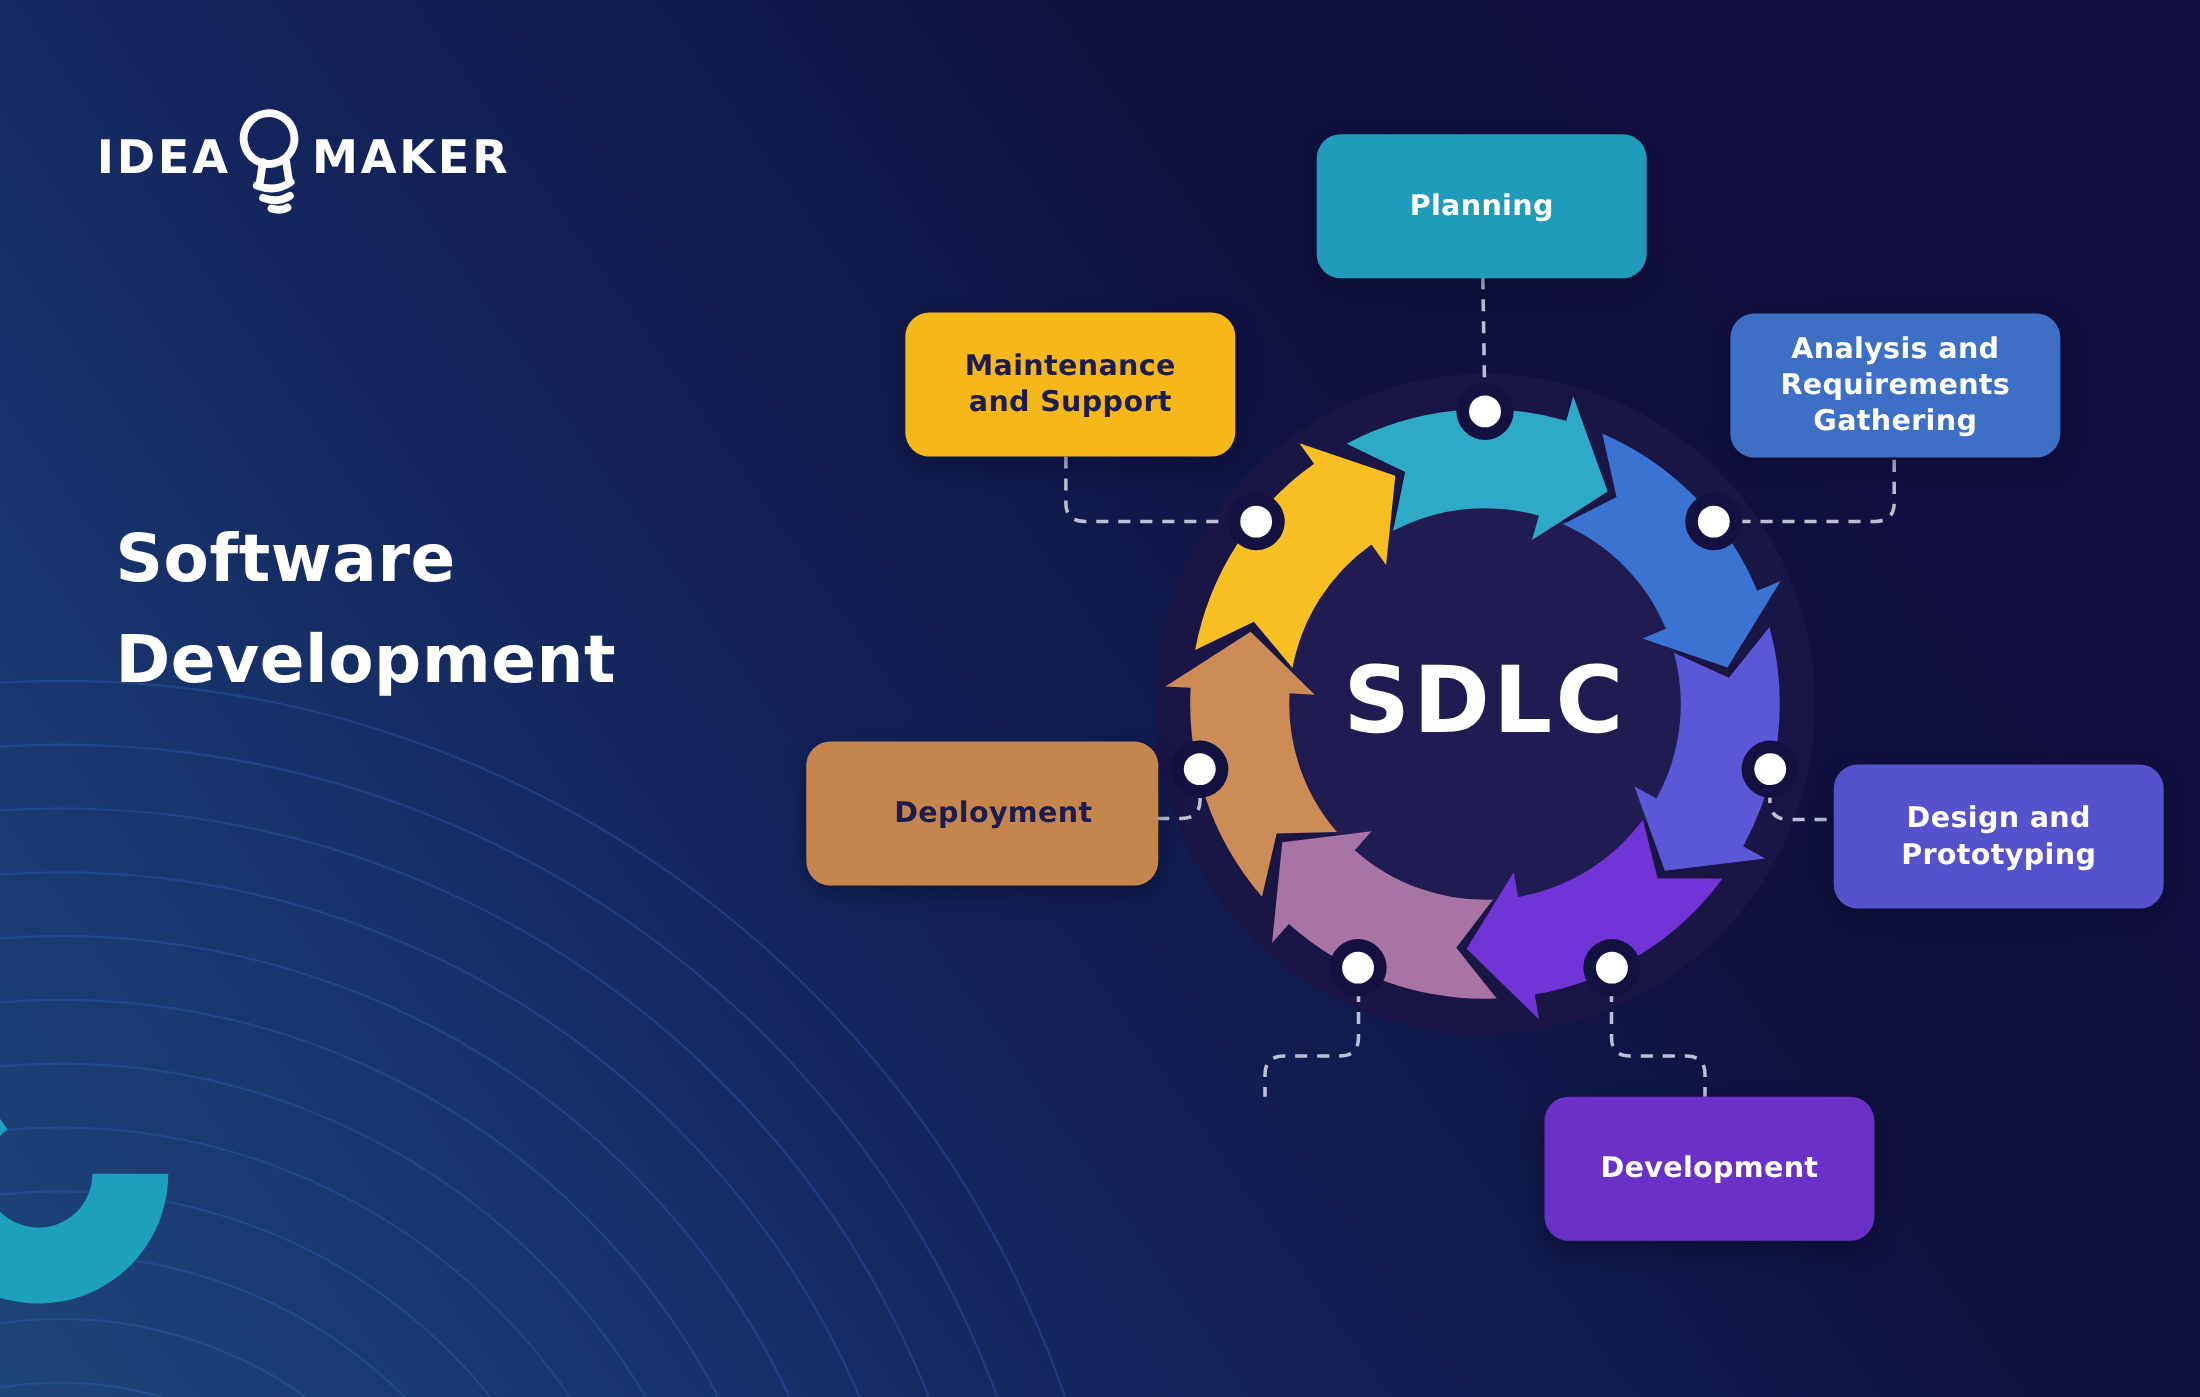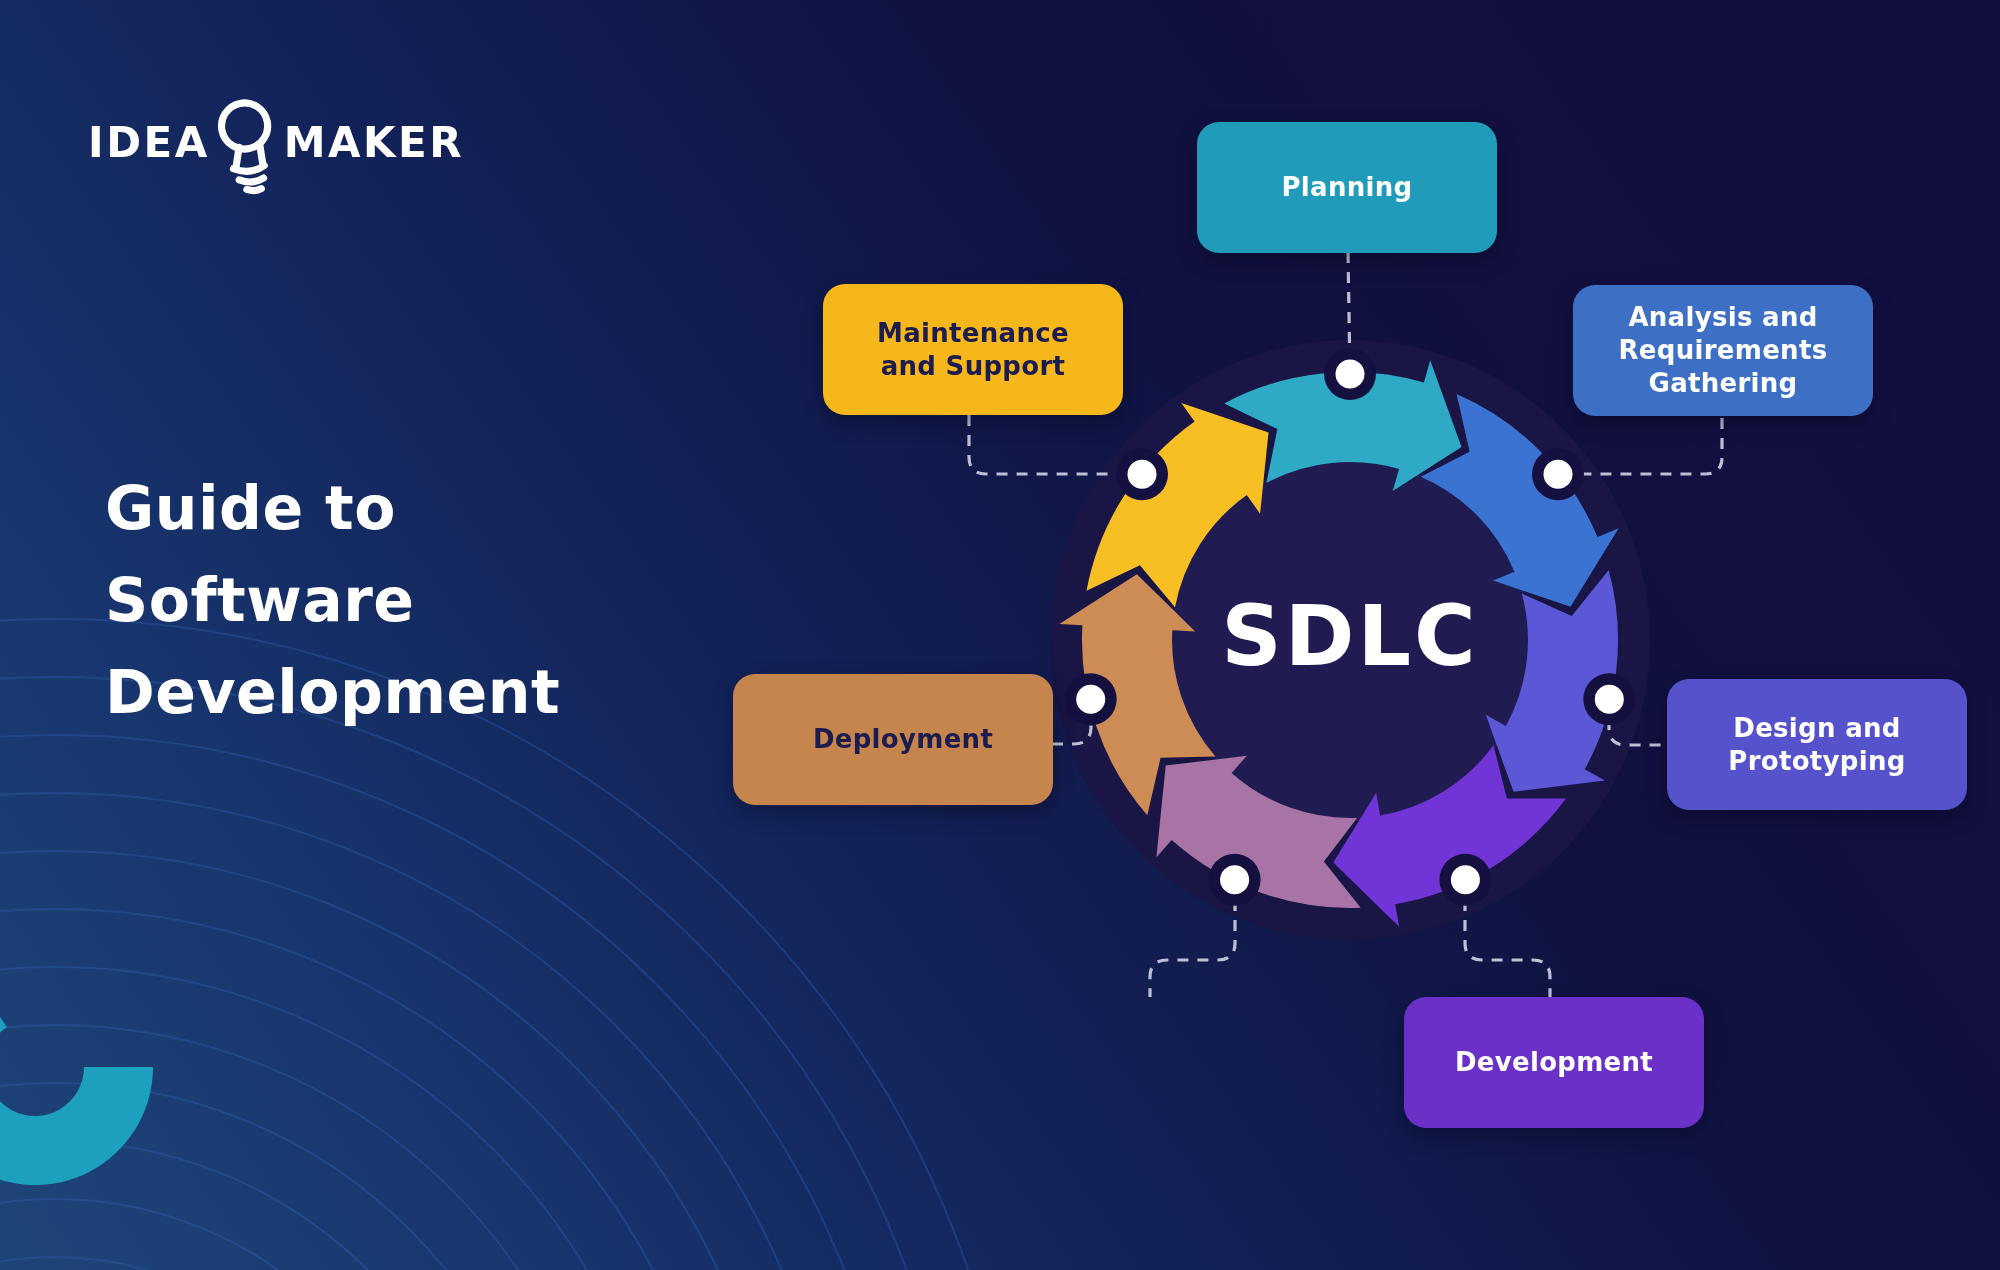--- a/index.html
+++ b/index.html
@@ -93,34 +93,33 @@
           <path d="M 14 66 q 14 9 28 3"></path>
           <path d="M 17 77 q 11 7 22 3"></path>
           <path d="M 22 87 q 7 4 13 2"></path>
         </g>
       </svg>
     </span>
     <span>MAKER</span>
   </div>
 
   <div class="title">
-    <div>Guide to</div>
     <div>Software</div>
     <div>Development</div>
   </div>
 
   <div id="box-1" class="stage-box" style="background: rgb(61, 112, 196); color: rgb(255, 255, 255);">
     <span>Analysis and</span>
     <span>Requirements</span>
     <span>Gathering</span>
   </div>
   <div id="box-0" class="stage-box" style="background: rgb(32, 155, 185); color: rgb(255, 255, 255);">
     <span>Planning</span>
   </div>
-  <div id="box-2" class="stage-box" style="background: rgb(85, 82, 204); color: rgb(255, 255, 255);">
+  <div id="box-2" class="stage-box" style="background: rgb(85, 82, 204); color: rgb(255, 255, 255); margin-top: 16px;">
     <span>Design and</span>
     <span>Prototyping</span>
   </div>
   <div id="box-3" class="stage-box" style="background: rgb(107, 48, 200); color: rgb(255, 255, 255);">
     <span>Development</span>
   </div>
   <div id="box-5" class="stage-box" style="background: rgb(197, 133, 77); color: rgb(29, 28, 78);">
     <span>Deployment</span>
   </div>
   <div id="box-6" class="stage-box" style="background: rgb(246, 183, 27); color: rgb(29, 28, 78);">

